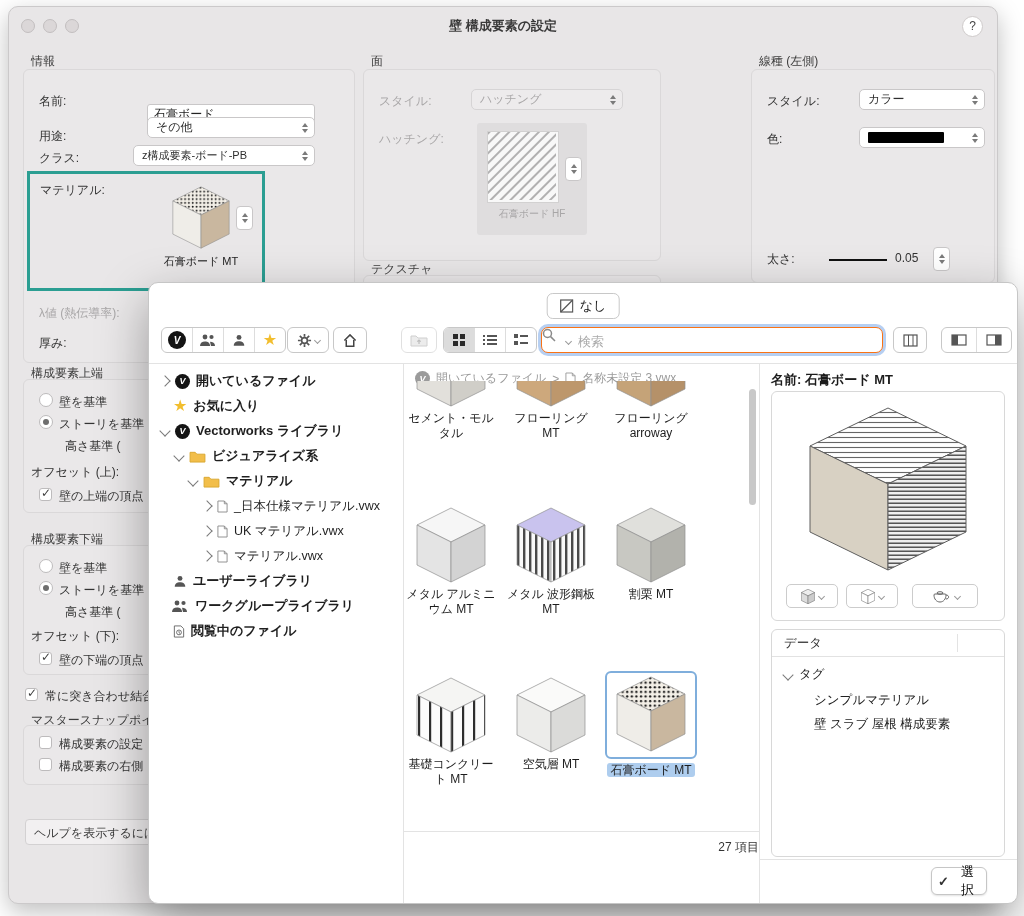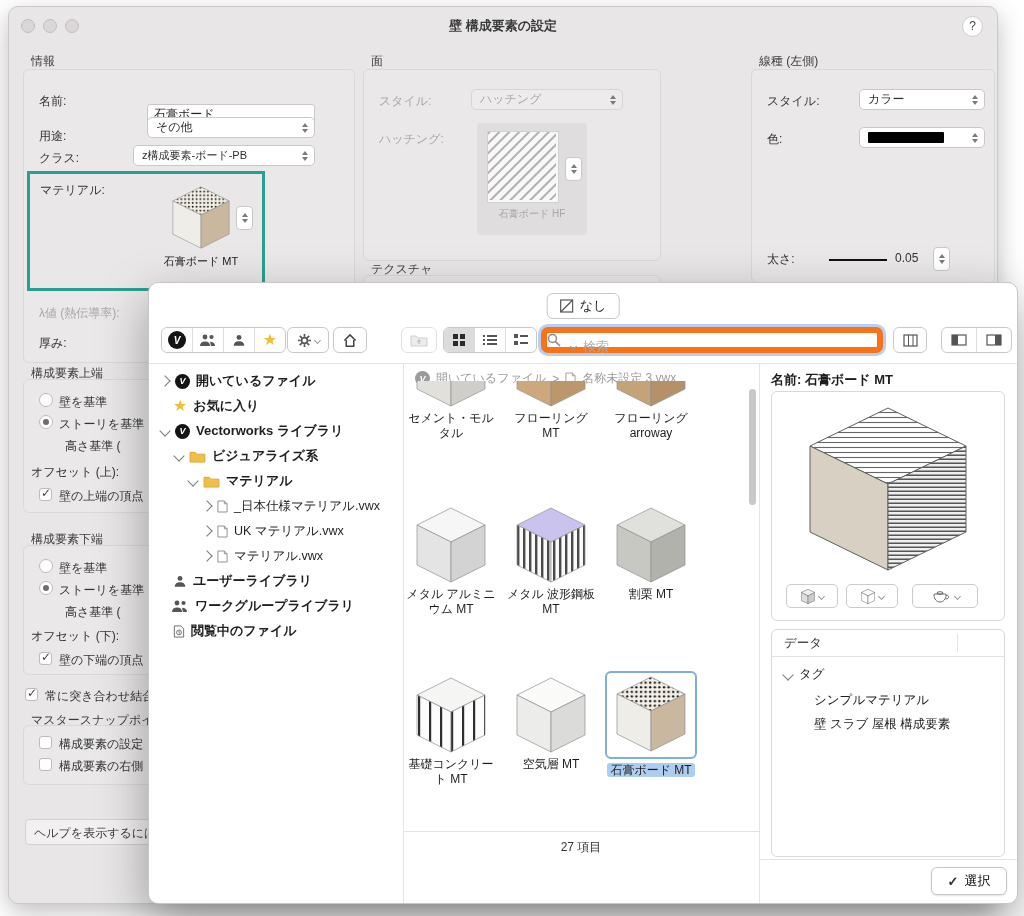--- a/index.html
+++ b/index.html
@@ -51,21 +51,21 @@
   .tcell:last-child{border-right:none}
   .tcell.active{background:#DCDCDC}
   .tbtn{position:absolute;height:26px;display:flex;align-items:center;justify-content:center;gap:3px;background:#fff;
     border:1px solid #C8C8C8;border-radius:6px;box-sizing:border-box}
   .tbtn.dis{opacity:.55}
   .vlogo{width:18px;height:18px;border-radius:50%;background:#141414;color:#fff;display:inline-flex;align-items:center;
     justify-content:center;font-size:10px;font-weight:700;flex:0 0 auto}
   .vlogo.sm{width:15px;height:15px;font-size:9px}
   .vlogo.gray{background:#9b9b9b}
   .star{color:#F2BE2E;font-size:16px;line-height:1}
-  .search{position:absolute;height:26px;box-sizing:border-box;border:6px solid #f97316;border-radius:7px;background:#fff;
+  .search{position:absolute;height:26px;box-sizing:border-box;border:1px solid #f97316;border-radius:7px;background:#fff;
     box-shadow:0 0 0 3px rgba(110,160,230,.5)}
   .search input{position:absolute;left:34px;top:1px;right:6px;height:22px;border:none;outline:none;font-size:13px;
     background:transparent;color:#333;font-family:inherit;width:290px}
   .search input::placeholder{color:#A9A9A9}
   .hline{position:absolute;height:1px;background:#E3E3E3}
   .vline{position:absolute;width:1px;background:#E3E3E3}
   .srow{position:absolute;display:flex;align-items:center;gap:6px;height:20px;font-size:13px;color:#1f1f1f;font-weight:700;white-space:nowrap}
   .srow.file{font-weight:400;font-size:12.5px}
   .chev{width:7px;height:7px;border-right:1.6px solid #7a7a7a;border-bottom:1.6px solid #7a7a7a;flex:0 0 auto;display:inline-block}
   .chev.r{transform:rotate(-45deg)}
@@ -75,21 +75,21 @@
   .cell{position:absolute;width:92px;text-align:center;font-size:12px;line-height:15px;color:#1d1d1d}
   .cubebox{height:78px;display:flex;align-items:flex-end;justify-content:center}
   .cubebox.partial{height:26px;overflow:hidden;align-items:flex-start}
   .cubebox.partial svg{margin-top:-50px}
   .clabel{margin-top:4px}
   .cube polygon{stroke:#8f8f8f;stroke-width:.7}
   .bigcube polygon{stroke:#5f5f5f;stroke-width:1}
   .selframe{display:inline-block;border:2px solid #7FAEDC;border-radius:6px;padding:3px 9px 1px;background:#fff}
   .hl{background:#AECDEE;border-radius:3px;padding:0 3px;box-decoration-break:clone;-webkit-box-decoration-break:clone}
   .scrollbar{position:absolute;width:7px;border-radius:4px;background:#C8C8C8}
-  .count{position:absolute;font-size:12px;color:#333;text-align:center}
+  .count{position:absolute;font-size:12px;color:#333;text-align:right}
   .pane-box{position:absolute;border:1px solid #D8D8D8;border-radius:6px;background:#fff}
   .mini-btn{position:absolute;height:22px;display:flex;align-items:center;justify-content:center;gap:4px;
     border:1px solid #CCC;border-radius:5px;background:#fff}
   .dhead{position:absolute;left:0;top:0;right:0;height:26px;border-bottom:1px solid #E2E2E2;font-size:12.5px;color:#333;
     display:flex;align-items:center;padding-left:12px}
   .tagrow{position:absolute;display:flex;align-items:center;gap:7px;font-size:12.5px;color:#222;white-space:nowrap}
   .select-btn{position:absolute;display:flex;align-items:center;gap:6px;justify-content:center;background:#fff;
     border:1px solid #C6C6C6;border-radius:6px;font-size:13px;box-shadow:0 1px 2px rgba(0,0,0,.12)}
   .ckmark::before{content:"✓";font-size:13px;color:#333;font-weight:700}
   .namehdr{position:absolute;font-size:13px;font-weight:700;color:#1c1c1c;white-space:nowrap}
@@ -625,19 +625,19 @@
     </div>
     <div class="tagrow" style="left:42px;top:62px">
       <span>シンプルマテリアル</span>
     </div>
     <div class="tagrow" style="left:42px;top:86px">
       <span>壁 スラブ 屋根 構成要素</span>
     </div>
   </div>
 
   <div class="hline" style="left:610px;top:576px;width:258px"></div>
-  <button class="select-btn" style="left:782px;top:584px;width:76px;height:28px">
+  <button class="select-btn" style="left:782px;top:584px;width:56px;height:28px">
     <span class="ckmark"></span>
     <span>選択</span>
   </button>
 
 </section>
 </div>
 
 </body></html>

